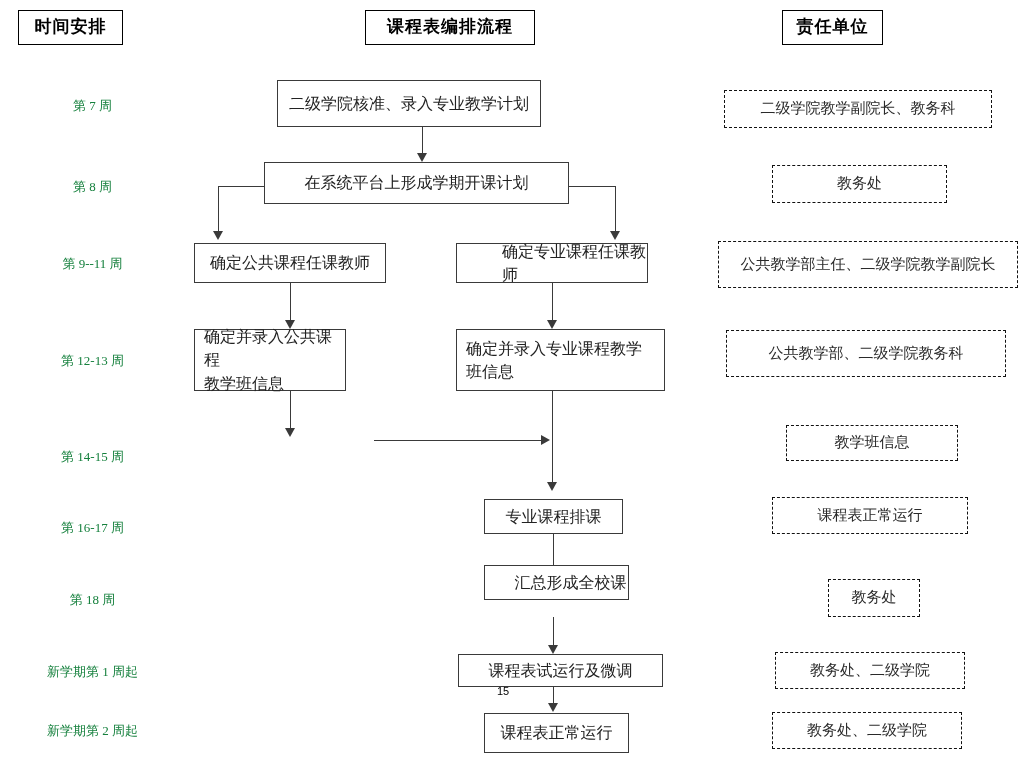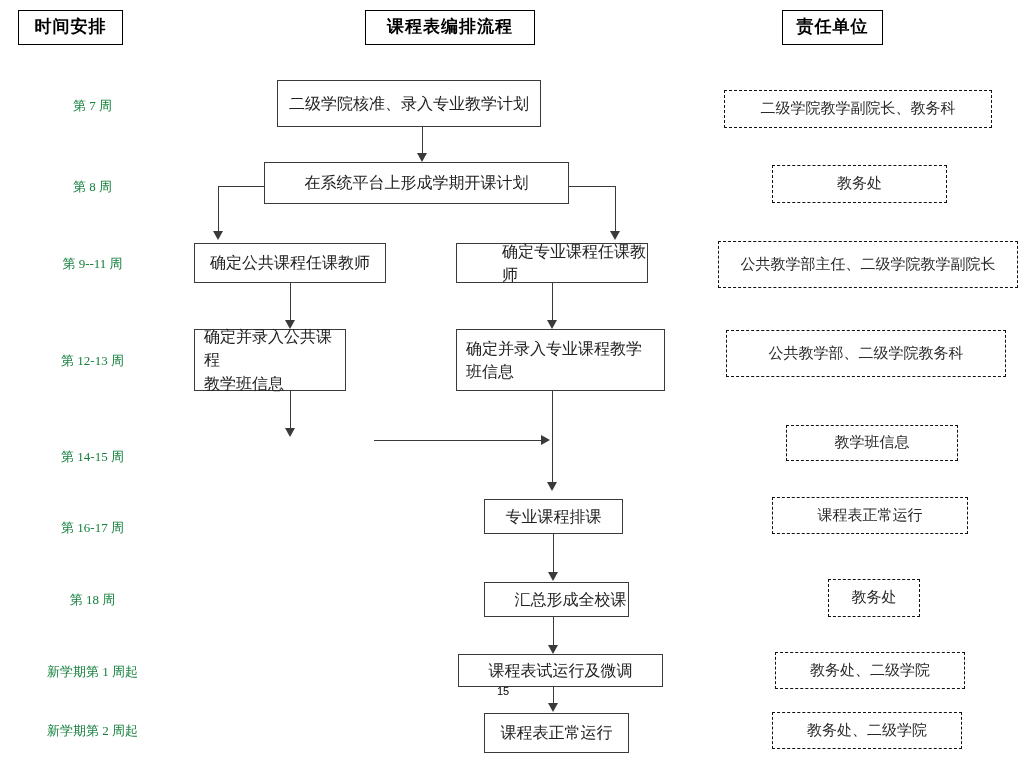--- a/index.html
+++ b/index.html
@@ -173,21 +173,21 @@
 
 
   <div class="hline thin" style="left:374px; top:440px; width:169px;"></div>
   <div class="arrow-right" style="left:541px; top:435px;"></div>
 
   <div class="node proc" style="left:484px; top:499px; width:139px; height:35px;">专业课程排课</div>
 
   <div class="vline thin" style="left:553px; top:534px; height:42px;"></div>
   <div class="arrow-down" style="left:548px; top:572px;"></div>
 
-  <div class="node proc" style="left:484px; top:582px; width:145px; height:35px;padding-left:28px;">汇总形成全校课</div>
+  <div class="node proc" style="left:484px; top:565px; width:145px; height:35px;padding-left:28px;">汇总形成全校课</div>
 
   <div class="vline" style="left:553px; top:617px; height:32px;"></div>
   <div class="arrow-down" style="left:548px; top:645px;"></div>
 
   <div class="node proc" style="left:458px; top:654px; width:205px; height:33px;">课程表试运行及微调</div>
 
   <div class="pagenum" style="left:497px; top:685px;">15</div>
 
   <div class="vline" style="left:553px; top:687px; height:20px;"></div>
   <div class="arrow-down" style="left:548px; top:703px;"></div>

